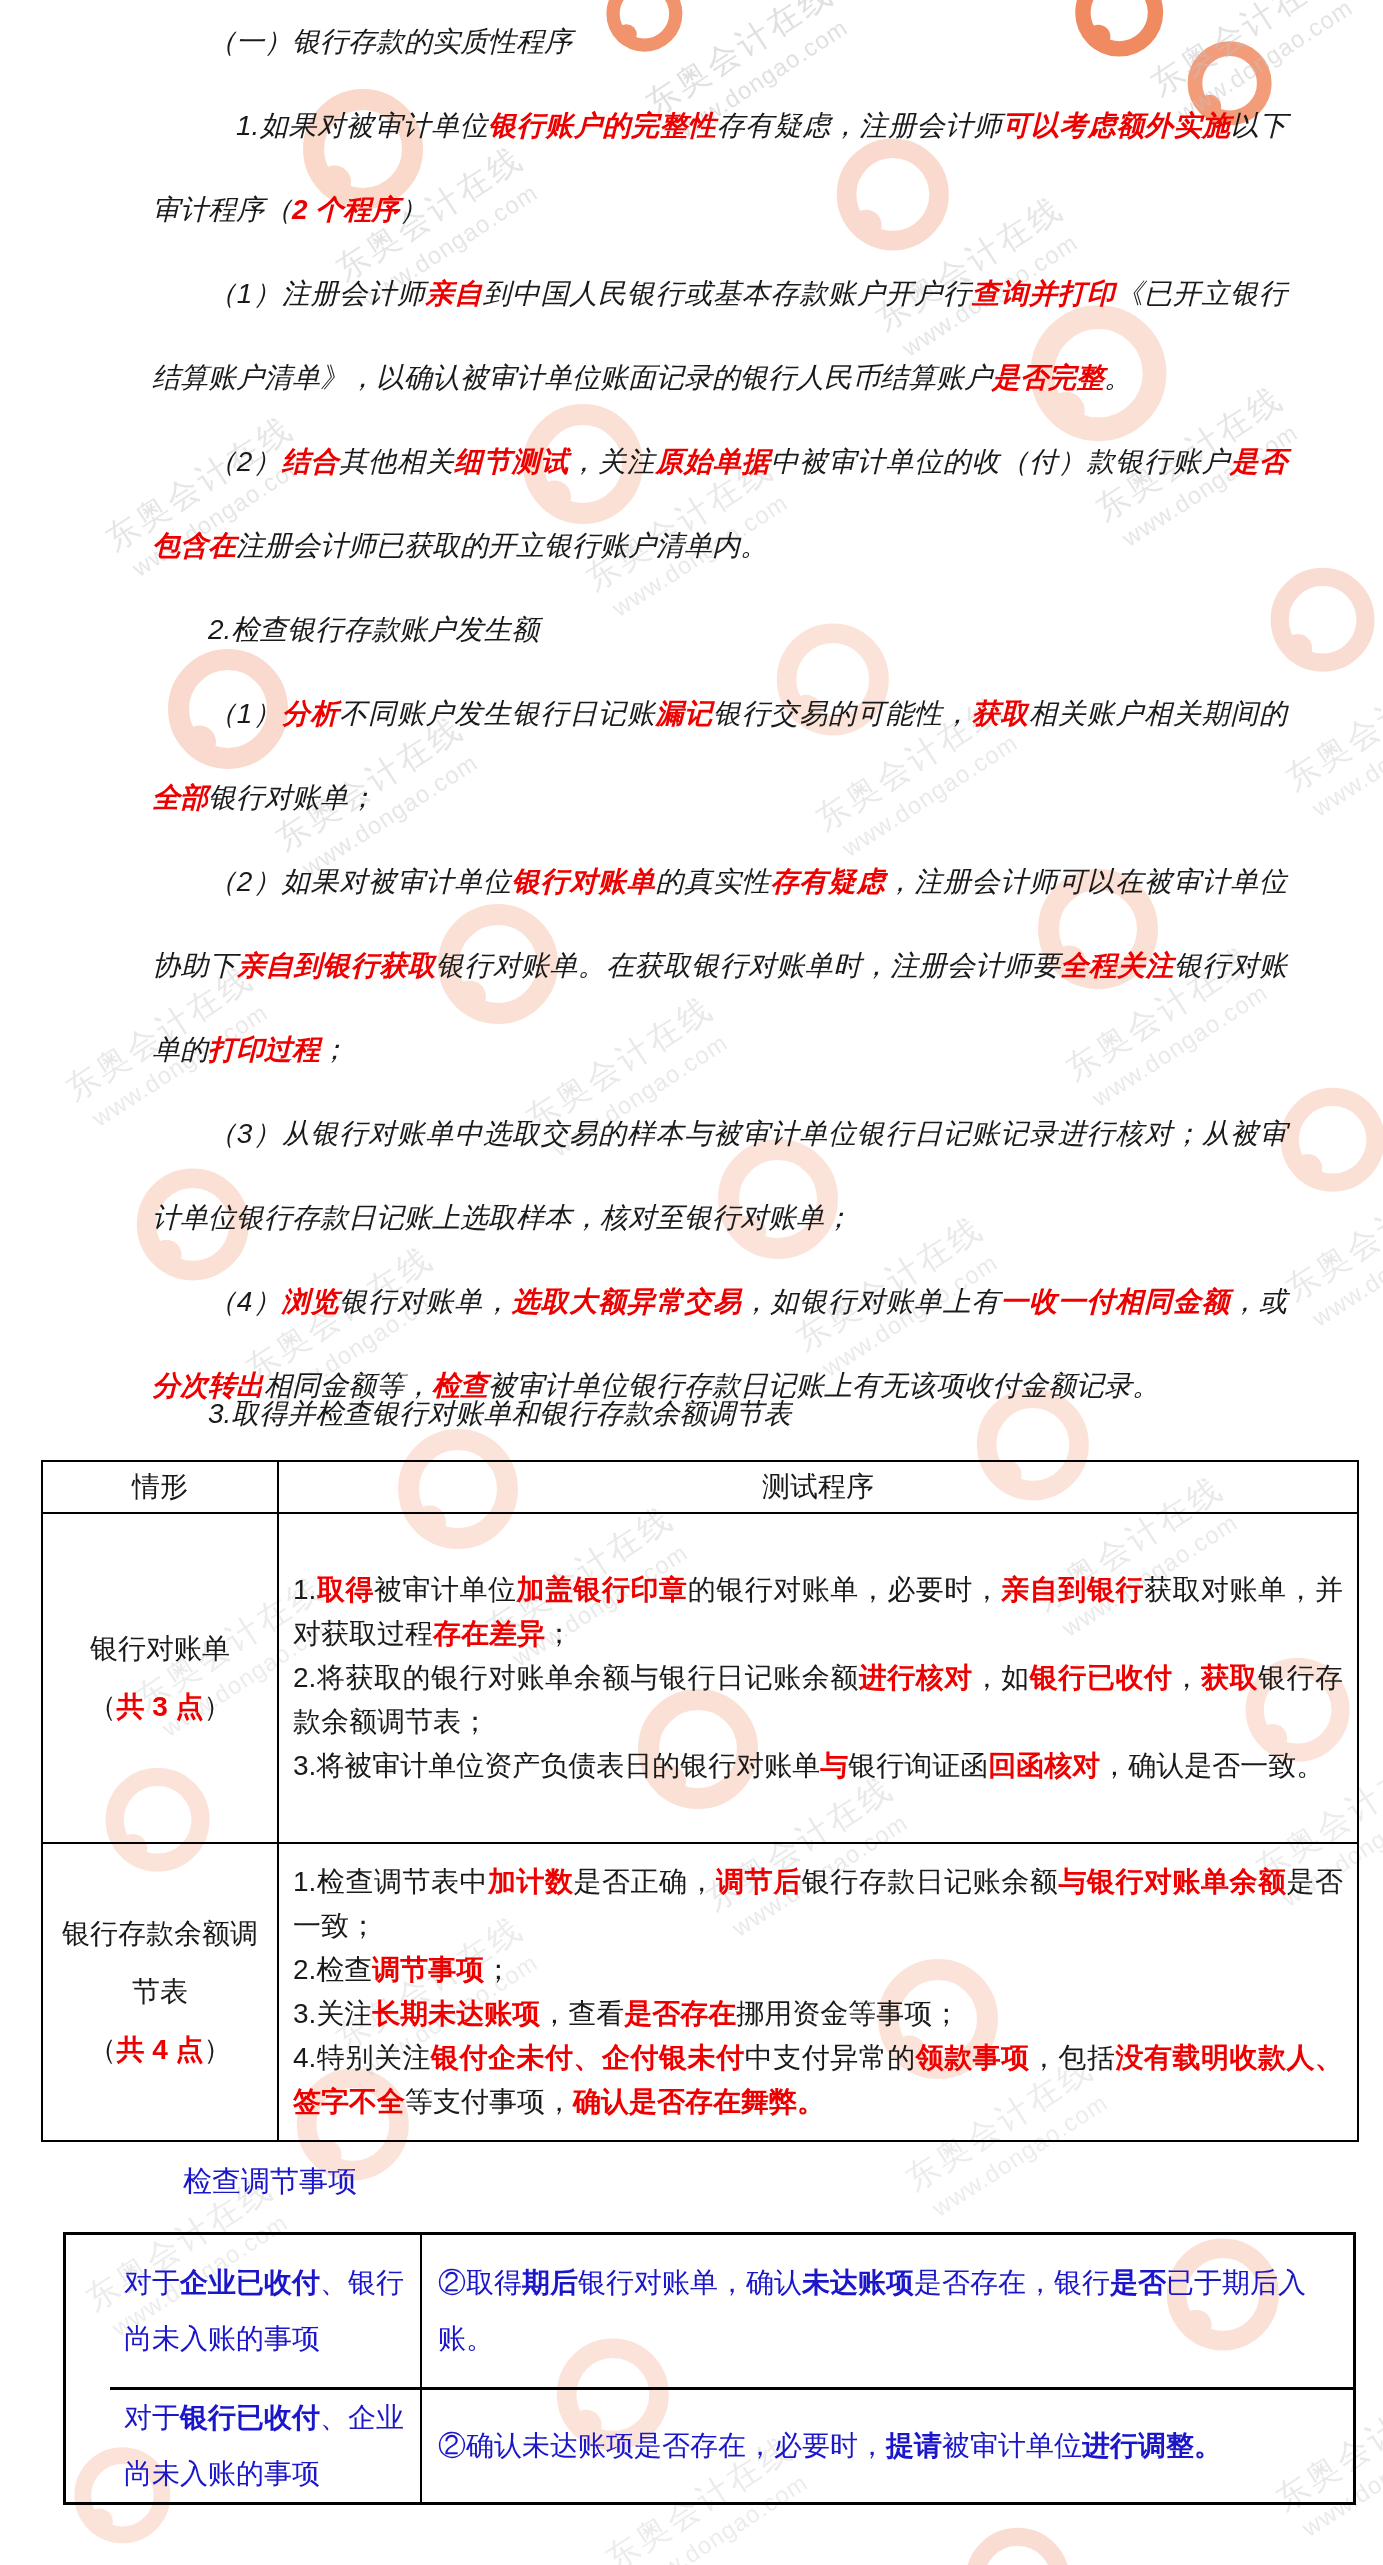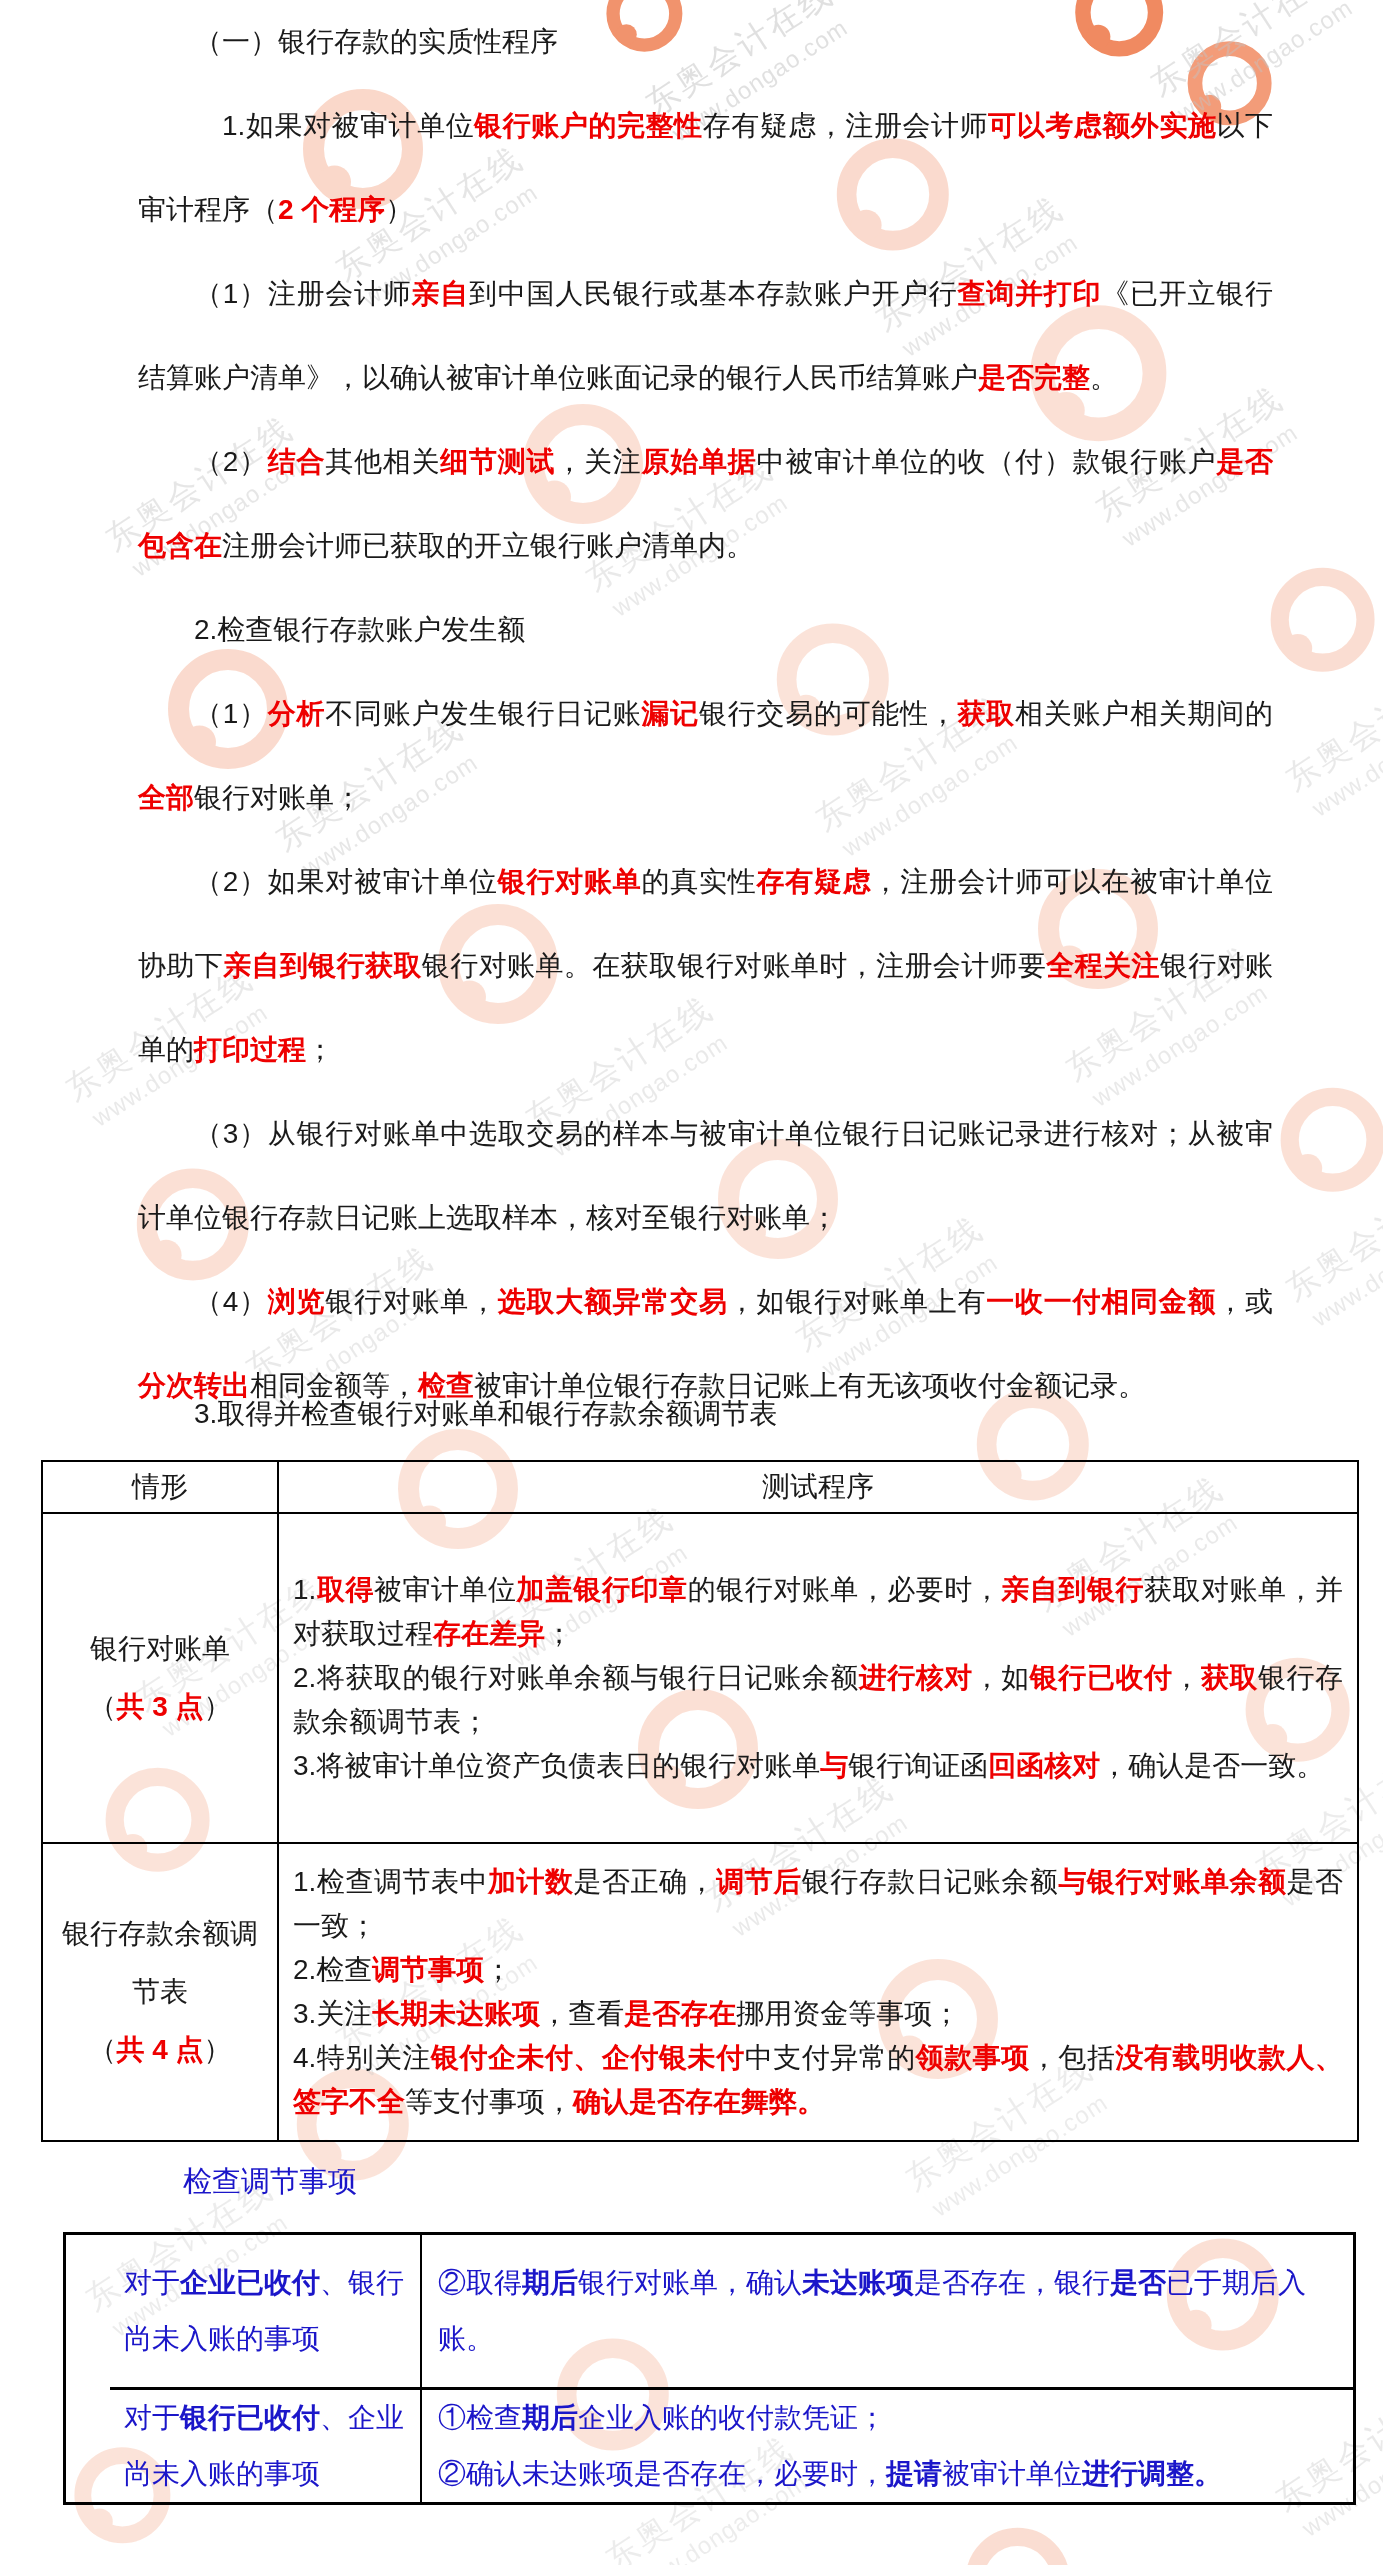--- a/index.html
+++ b/index.html
@@ -19,21 +19,21 @@
     transform:rotate(-33deg);
     color:#c3c3c3;
     text-align:center;
     line-height:1.3;
     white-space:nowrap;
   }
   .wm-text .l1{font-size:33px;letter-spacing:3px;}
   .wm-text .l2{font-size:24px;letter-spacing:1px;}
   .wm-logo{position:absolute;}
   
-  .content{position:absolute;left:138px;top:0;width:1135px;z-index:1;}
+  .content{position:absolute;left:152px;top:0;width:1135px;z-index:1;font-style:italic;}
   .para{margin:0;line-height:84px;text-align:justify;}
   .para.tight{line-height:44px;margin-top:-36px;}
   .run-k{color:#1a1a1a;}
   .run-r{color:#ee0000;font-weight:bold;}
   .run-u{color:#1b16c9;}
   .run-b{color:#1b16c9;font-weight:bold;}
   
   .t1{position:absolute;left:41px;top:1460px;width:1314px;border:2px solid #000;z-index:1;}
   .t1 .hrow{display:grid;grid-template-columns:236px 1fr;}
   .t1 .hcell{height:50px;display:flex;align-items:center;justify-content:center;}
@@ -341,19 +341,18 @@
         <div class="cont">
           <div><span class="run-u">②取得</span><span class="run-b">期后</span><span class="run-u">银行对账单，确认</span><span class="run-b">未达账项</span><span class="run-u">是否存在，银行</span><span class="run-b">是否</span><span class="run-u">已于期后入账。</span></div>
         </div>
       </div>
       <div class="row r2">
         <div class="label">
           <div><span class="run-u">对于</span><span class="run-b">银行已收付</span><span class="run-u">、企业</span></div>
           <div><span class="run-u">尚未入账的事项</span></div>
         </div>
         <div class="cont">
-          <div><span class="run-u">①检查</span><span class="run-b">期后</span><span class="run-u">企业入账的收付款凭证；</span></div>
           <div><span class="run-u">②确认未达账项是否存在，必要时，</span><span class="run-b">提请</span><span class="run-u">被审计单位</span><span class="run-b">进行调整。</span></div>
         </div>
       </div>
     </div>
 
 </div>
 
 </body></html>

